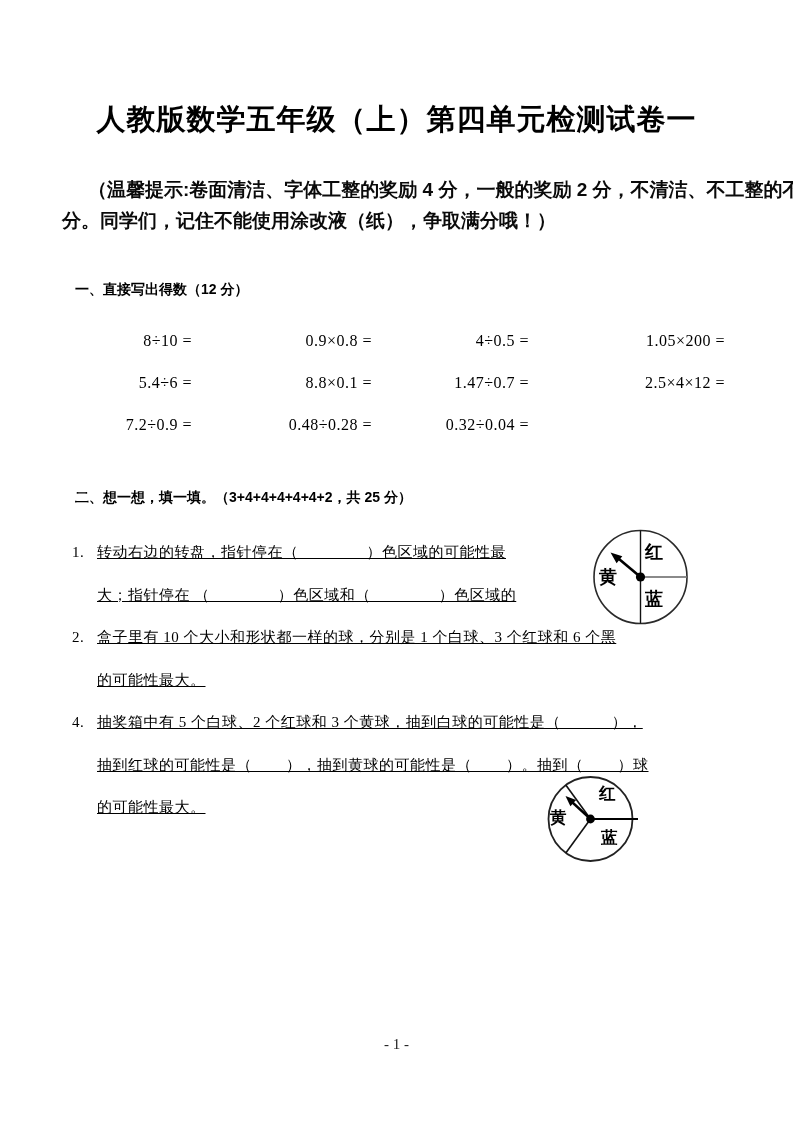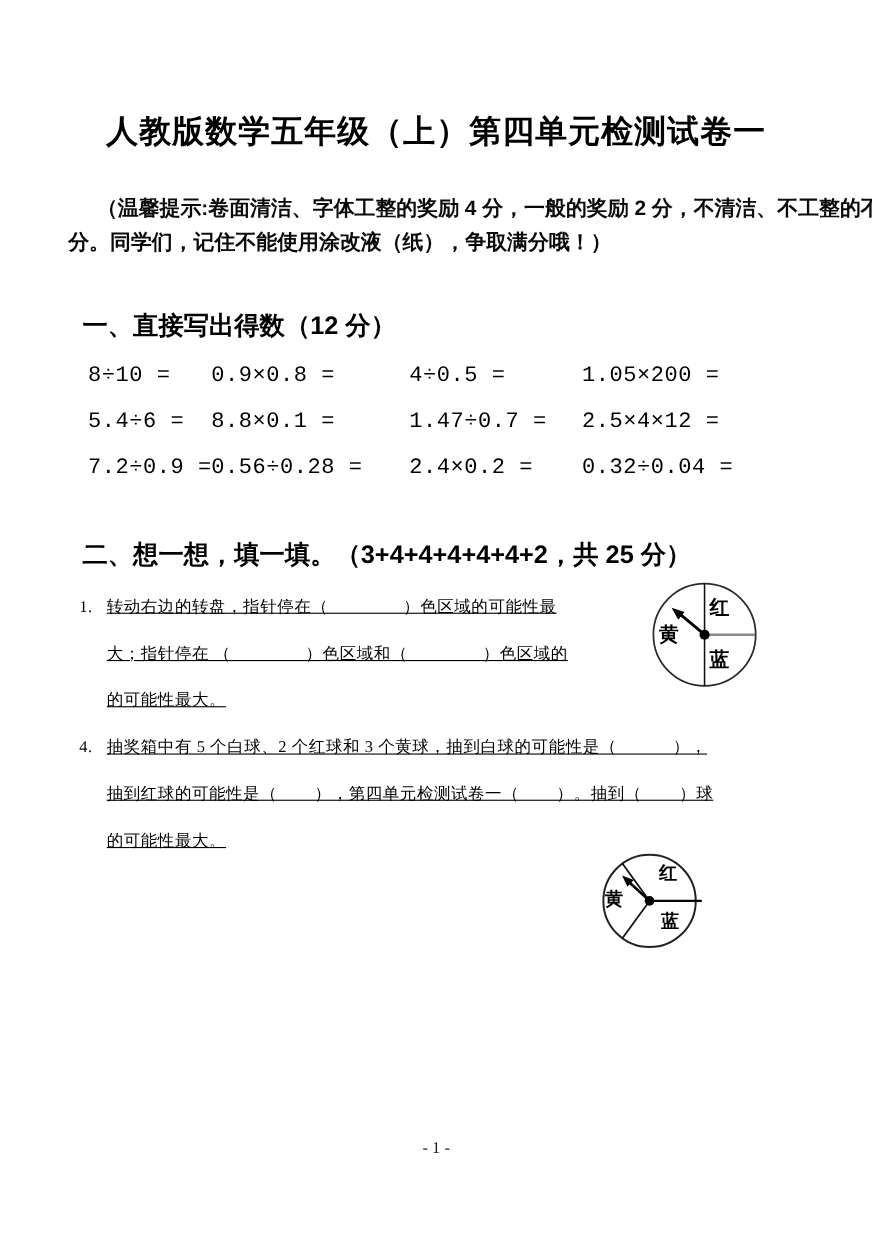--- a/index.html
+++ b/index.html
@@ -21,27 +21,27 @@
   .hint{
     position:absolute;top:174px;left:62px;width:680px;
     font-family:"Liberation Sans","DejaVu Sans",sans-serif;
     font-weight:700;font-size:19px;line-height:31px;color:#0a0a0a;
   }
   .hint-line{white-space:pre;}
   .hint-line.first{text-indent:26px;}
   .sec-heading{
     position:absolute;left:75px;
     font-family:"Liberation Sans","DejaVu Sans",sans-serif;
-    font-weight:700;font-size:23px;white-space:pre;
+    font-weight:700;font-size:14px;white-space:pre;
   }
   .sec-heading.s1{top:281px;}
   .sec-heading.s2{top:489px;}
   .math-grid{position:absolute;top:320px;left:80px;width:648px;}
   .m-row{display:grid;grid-template-columns:112px 180px 157px 196px;height:42px;align-items:center;}
-  .m-cell{font-size:20px;white-space:pre;letter-spacing:0.5px;font-family:Liberation Mono, monospace;}
+  .m-cell{text-align:right;font-size:16px;white-space:pre;letter-spacing:0.5px;}
   .items{position:absolute;top:531px;left:72px;width:668px;}
   .q-line{
     height:42.5px;line-height:42.5px;
     font-size:15px;white-space:pre;letter-spacing:0.5px;text-decoration:underline;
   }
   .q-line.cont{padding-left:25px;}
   .q-line.flush{padding-left:0;}
   .q-num{display:inline-block;width:25px;}
   .spinner{position:absolute;}
   .spinner.sp1{left:592px;top:527px;}
@@ -77,43 +77,43 @@
       <div class="m-cell">1.05×200 =</div>
     </div>
     <div class="m-row">
       <div class="m-cell">5.4÷6 =</div>
       <div class="m-cell">8.8×0.1 =</div>
       <div class="m-cell">1.47÷0.7 =</div>
       <div class="m-cell">2.5×4×12 =</div>
     </div>
     <div class="m-row">
       <div class="m-cell">7.2÷0.9 =</div>
-      <div class="m-cell">0.56÷0.28 =</div>
-      <div class="m-cell">2.4×0.2 =</div>
+      <div class="m-cell">0.48÷0.28 =</div>
       <div class="m-cell">0.32÷0.04 =</div>
     </div>
   </div>
 
   <div class="sec-heading s2">二、想一想，填一填。（3+4+4+4+4+4+2，共 25 分）</div>
 
   <div class="items">
 
     <div>
       <div class="q-line"><span class="q-num">1.</span><span>转动右边的转盘，指针停在（                ）色区域的可能性最</span></div>
       <div class="q-line cont">大；指针停在 （                ）色区域和（                ）色区域的</div>
     </div>
 
     <div>
+      <div class="q-line"><span class="q-num">2.</span><span>盒子里有 10 个大小和形状都一样的球，分别是 1 个白球、3 个红球和 6 个黑</span></div>
       <div class="q-line cont">的可能性最大。</div>
     </div>
 
 
     <div>
       <div class="q-line"><span class="q-num">4.</span><span>抽奖箱中有 5 个白球、2 个红球和 3 个黄球，抽到白球的可能性是（            ），</span></div>
-      <div class="q-line cont">抽到红球的可能性是（        ），第四单元检测试卷一（        ）。抽到（        ）球</div>
+      <div class="q-line cont">抽到红球的可能性是（        ），抽到黄球的可能性是（        ）。抽到（        ）球</div>
       <div class="q-line cont">的可能性最大。</div>
     </div>
 
   </div>
 
   <svg class="spinner sp1" width="100" height="101" viewBox="0 0 100 101" xmlns="http://www.w3.org/2000/svg">
     <circle cx="48.5" cy="50" r="46.5" fill="#ffffff" stroke="#2a2a2a" stroke-width="1.6"></circle>
     <line x1="48.5" y1="3.5" x2="48.5" y2="96.5" stroke="#111" stroke-width="1.4"></line>
     <line x1="48.5" y1="50" x2="94.5" y2="50" stroke="#8a8a8a" stroke-width="2.2"></line>
     <line x1="48.5" y1="50" x2="27" y2="32" stroke="#000" stroke-width="2.6"></line>

